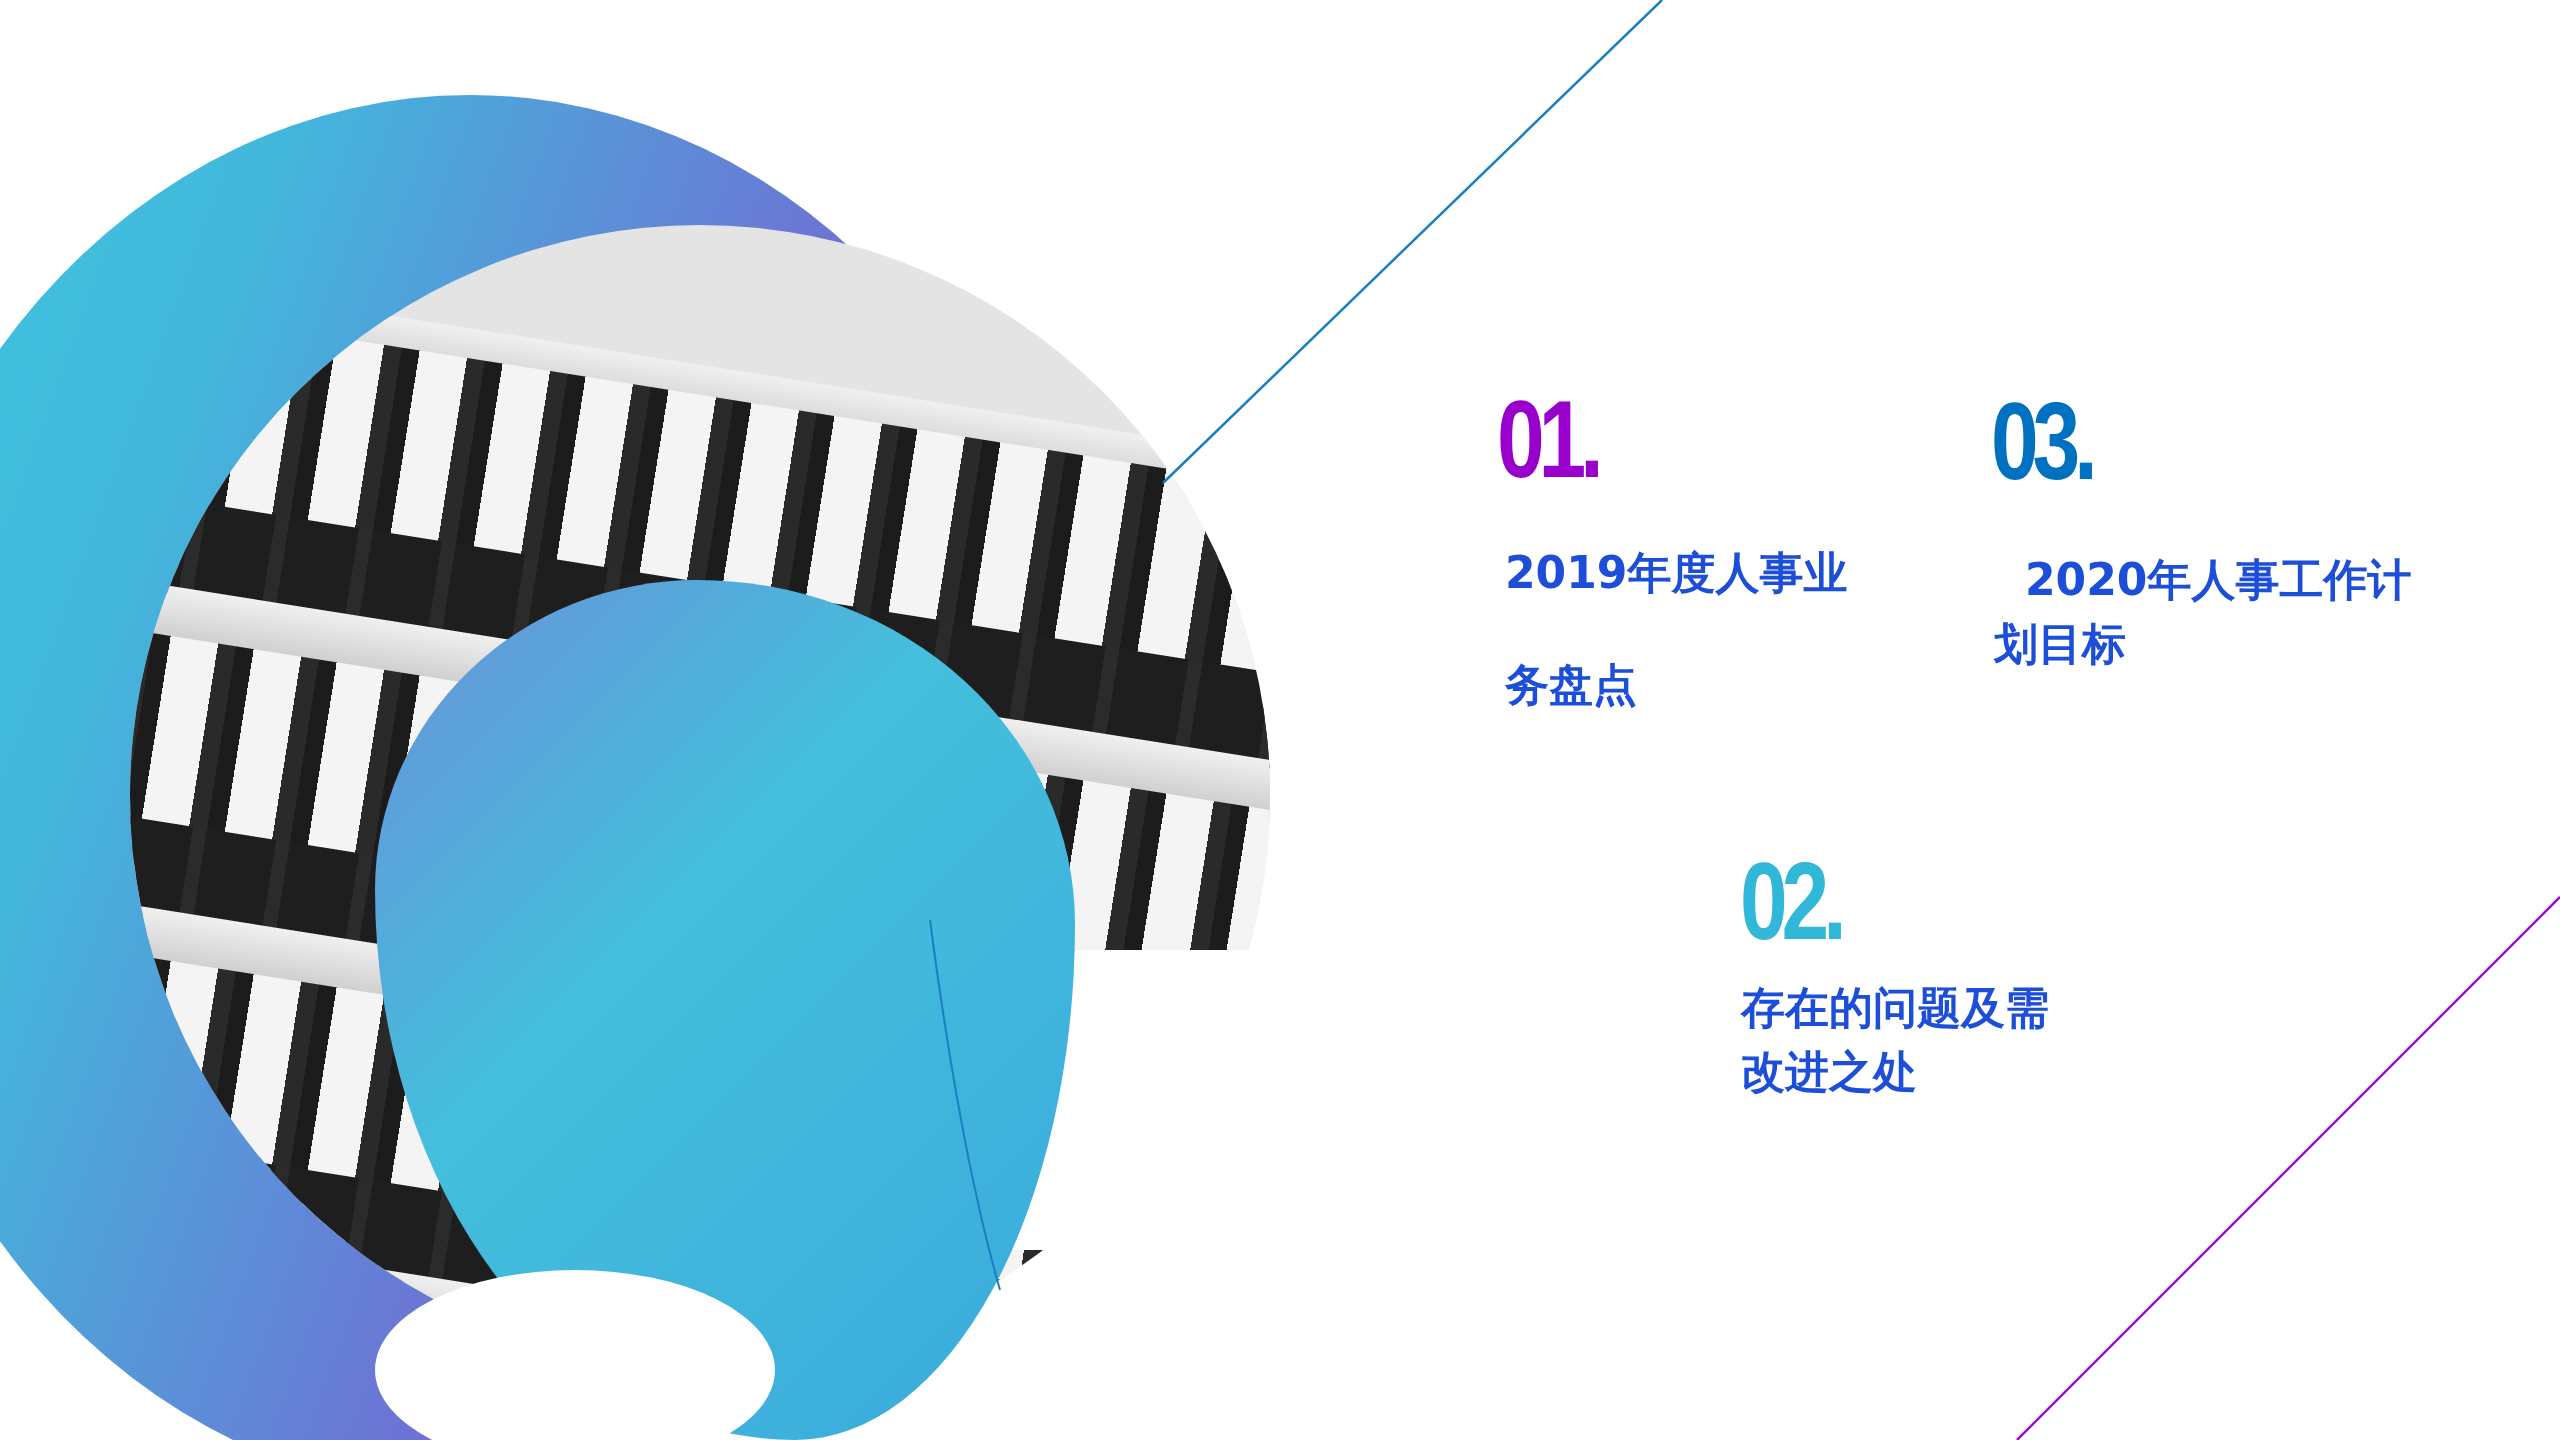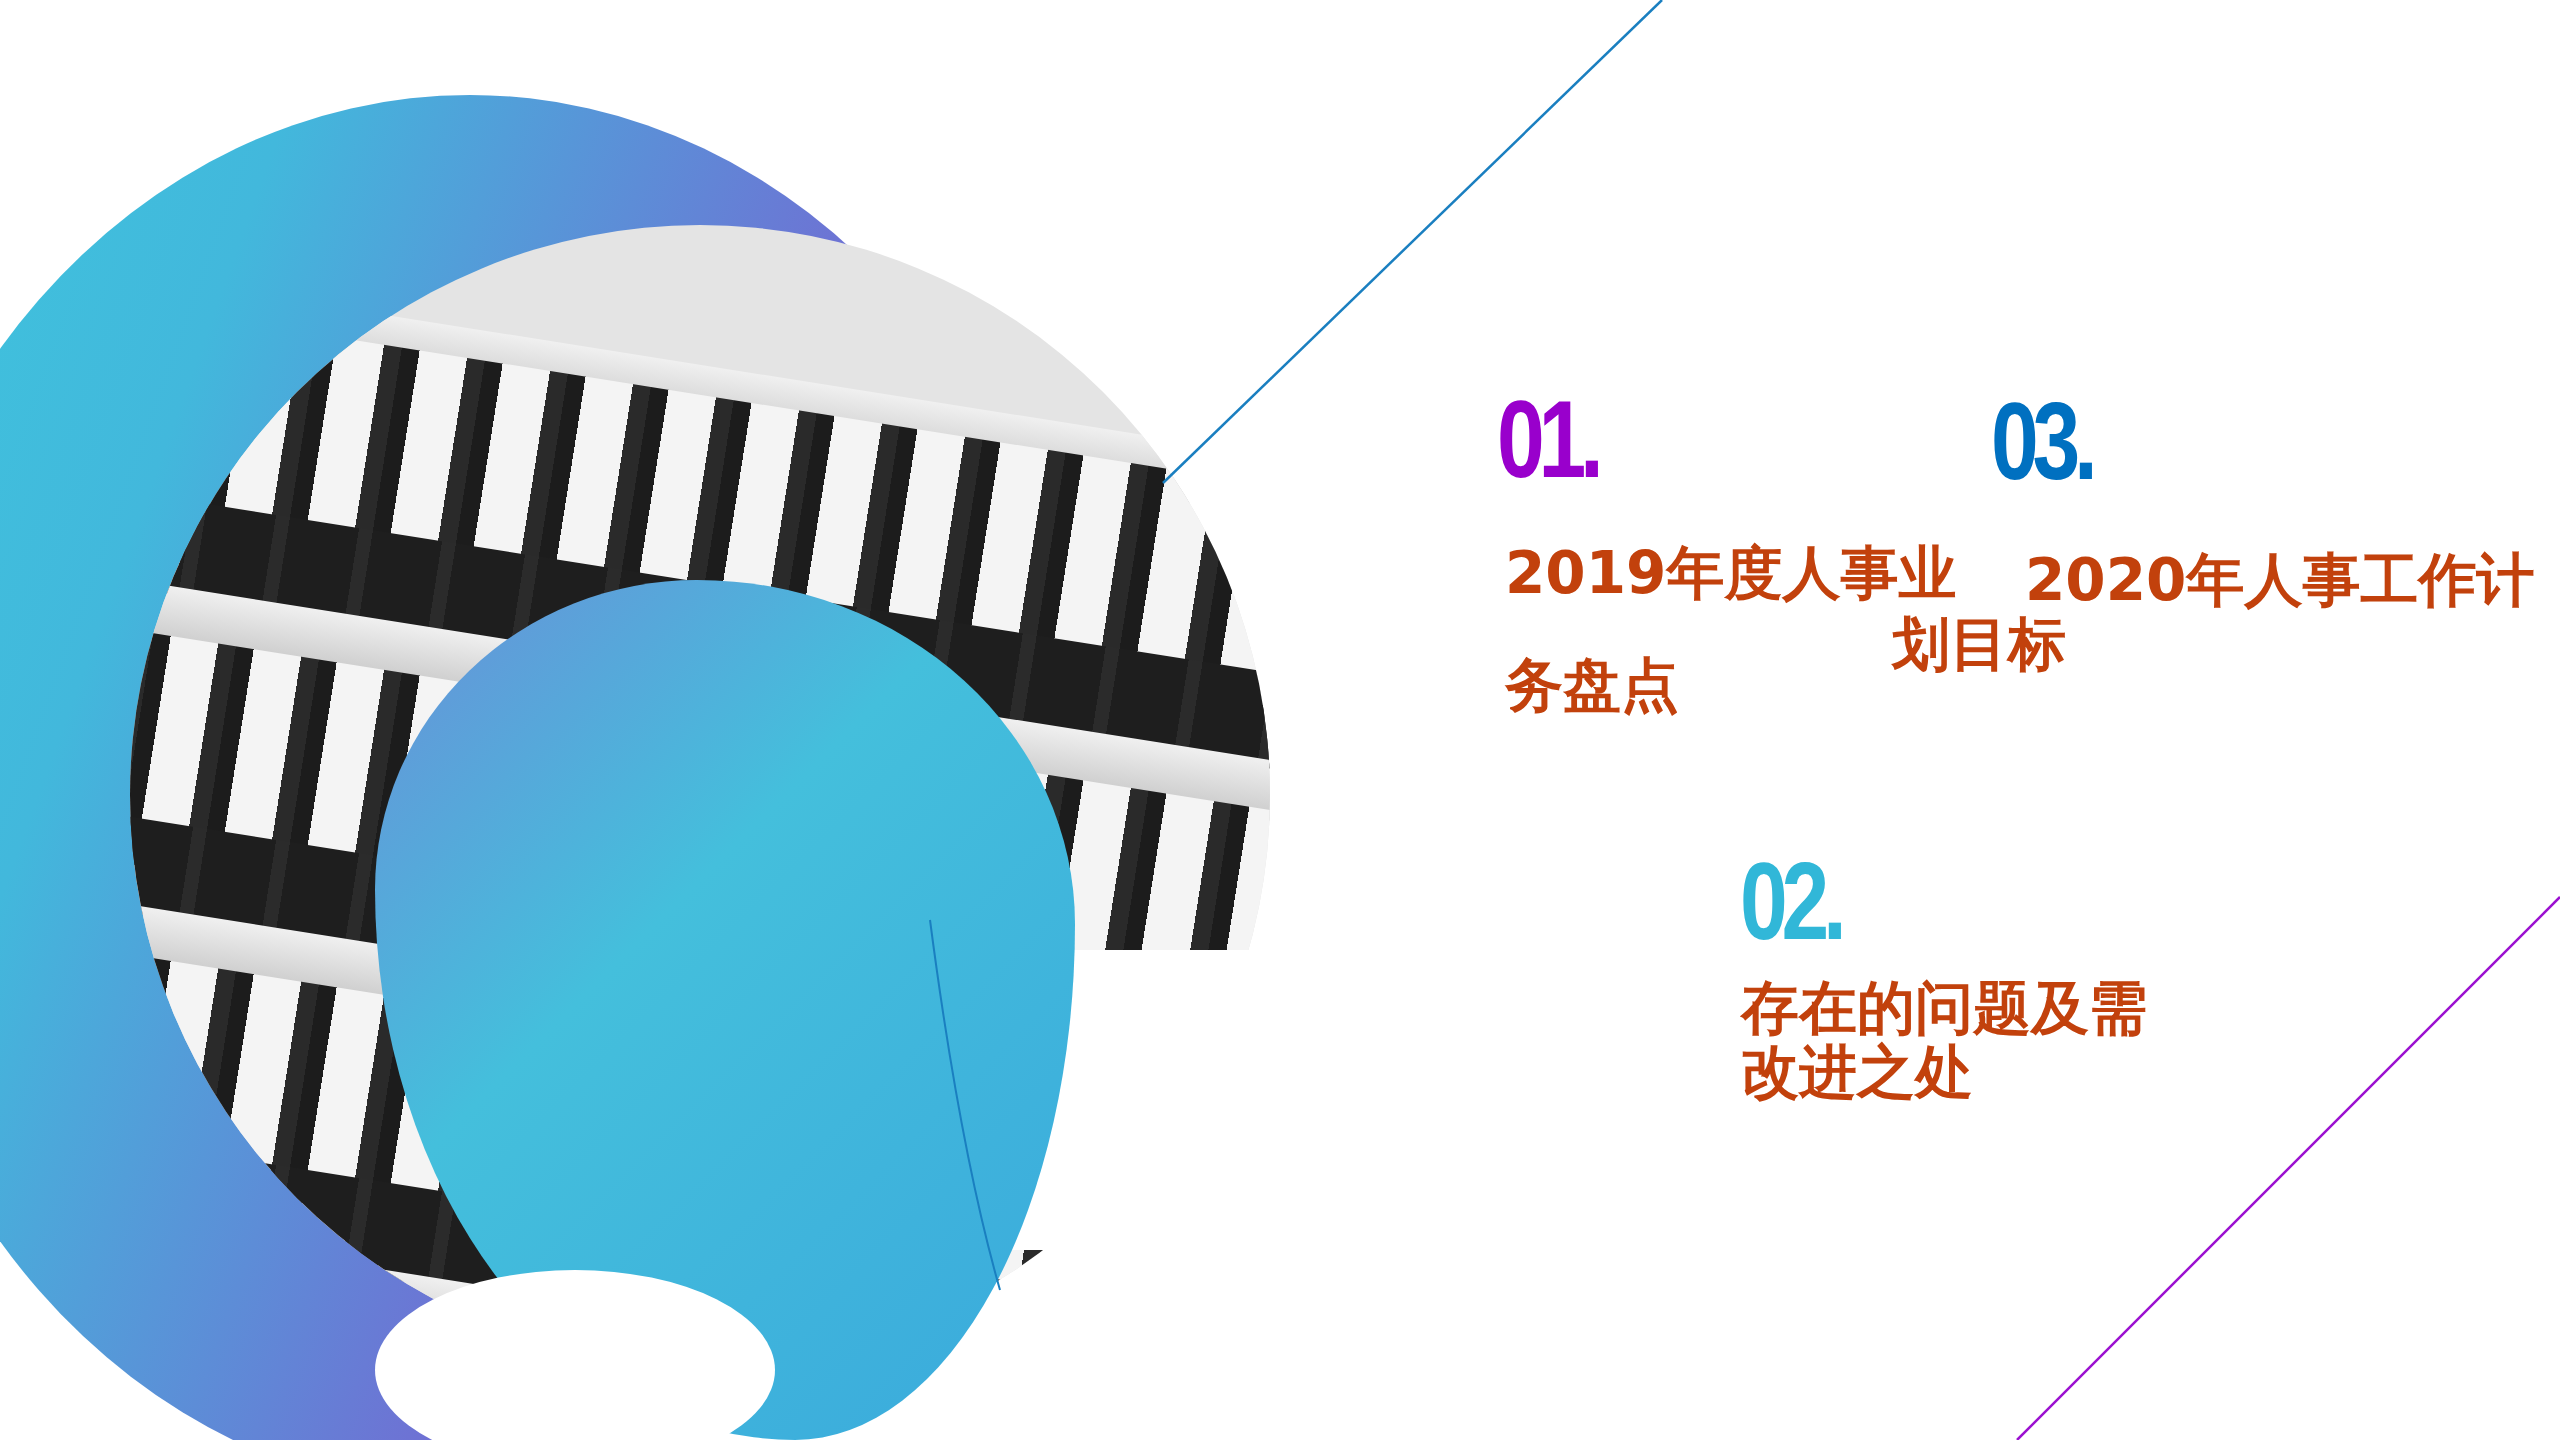--- a/index.html
+++ b/index.html
@@ -24,21 +24,21 @@
                  background:linear-gradient(#f0f0f0,#c9c9c9); }
   .blob { position:absolute; left:375px; top:580px; width:700px; height:860px;
           border-radius:46% 54% 40% 60% / 36% 40% 60% 64%;
           background:linear-gradient(135deg,#6a8fd8 0%,#44bfdc 40%,#3aa9dc 100%); }
   .blob-cut { position:absolute; left:375px; top:1270px; width:400px; height:200px; border-radius:50%; background:#fff; }
   .whitecut { position:absolute; left:840px; top:950px; width:500px; height:300px; background:#fff; }
 
   
   .num { position:absolute; font-family:"Liberation Sans", sans-serif; font-weight:bold; font-size:110px; line-height:88px;
          letter-spacing:-8px; transform:scaleX(0.78); transform-origin:left top; }
-  .label { position:absolute; font-family:"DejaVu Sans", sans-serif; font-weight:bold; font-size:58px; line-height:64px; color:#c2410c; }
+  .label { position:absolute; font-family:"DejaVu Sans", sans-serif; font-weight:bold; font-size:44px; line-height:64px; color:#1d4ed8; }
 </style>
 </head>
 <body>
 
 <div class="arc"></div>
 <div class="photo">
   <div class="shelf-board" style="top:40px;"></div>
   <div class="shelf-row" style="top:70px;"></div>
   <div class="shelf-board" style="top:345px;"></div>
   <div class="shelf-row" style="top:395px;"></div>
@@ -78,14 +78,14 @@
 
 <div>
   <div class="num" style="left:1740px; top:857px; color:#31b7d8;">02.</div>
   <div class="label" style="left:1741px; top:976px;">存在的问题及需</div>
   <div class="label" style="left:1741px; top:1040px;">改进之处</div>
 </div>
 
 <div>
   <div class="num" style="left:1991px; top:397px; color:#0070c0;">03.</div>
   <div class="label" style="left:1994px; top:548px;margin-left:31px;">2020年人事工作计</div>
-  <div class="label" style="left:1892px; top:612px;">划目标</div>
+  <div class="label" style="left:1994px; top:612px;">划目标</div>
 </div>
 
 </body></html>

